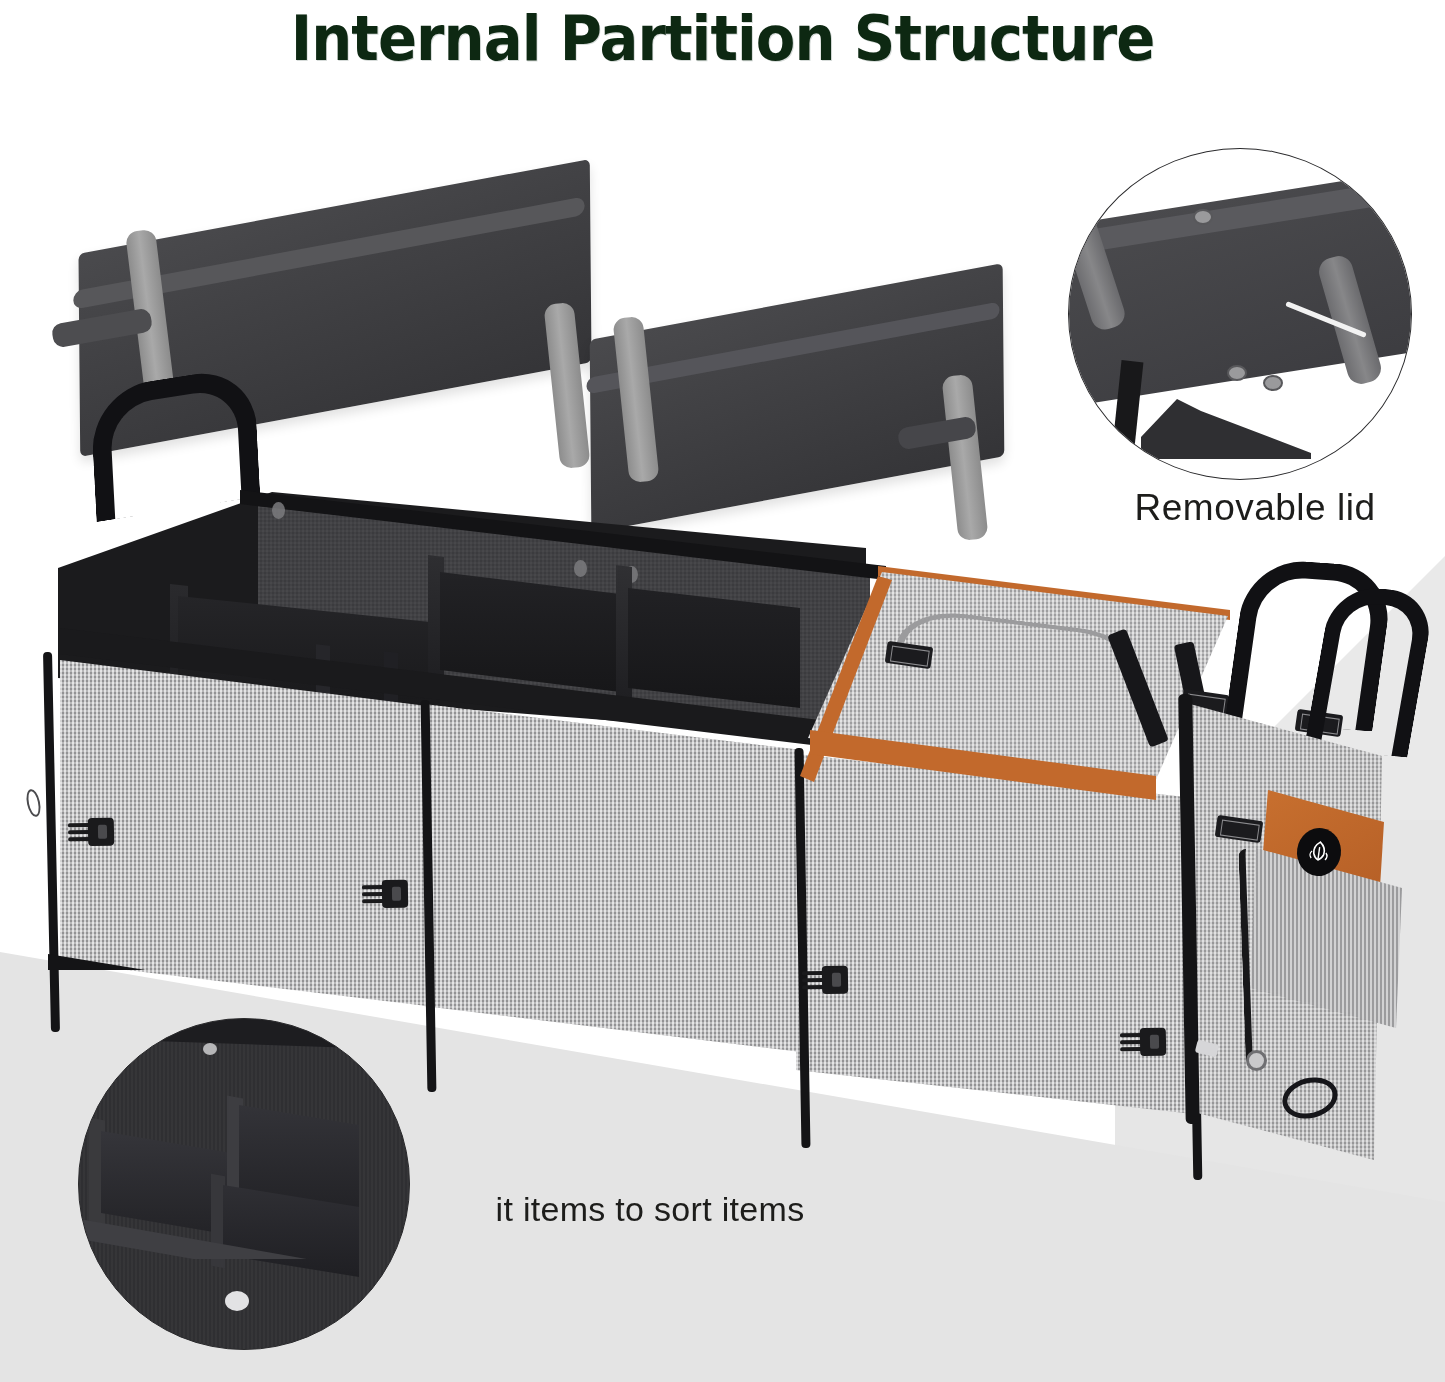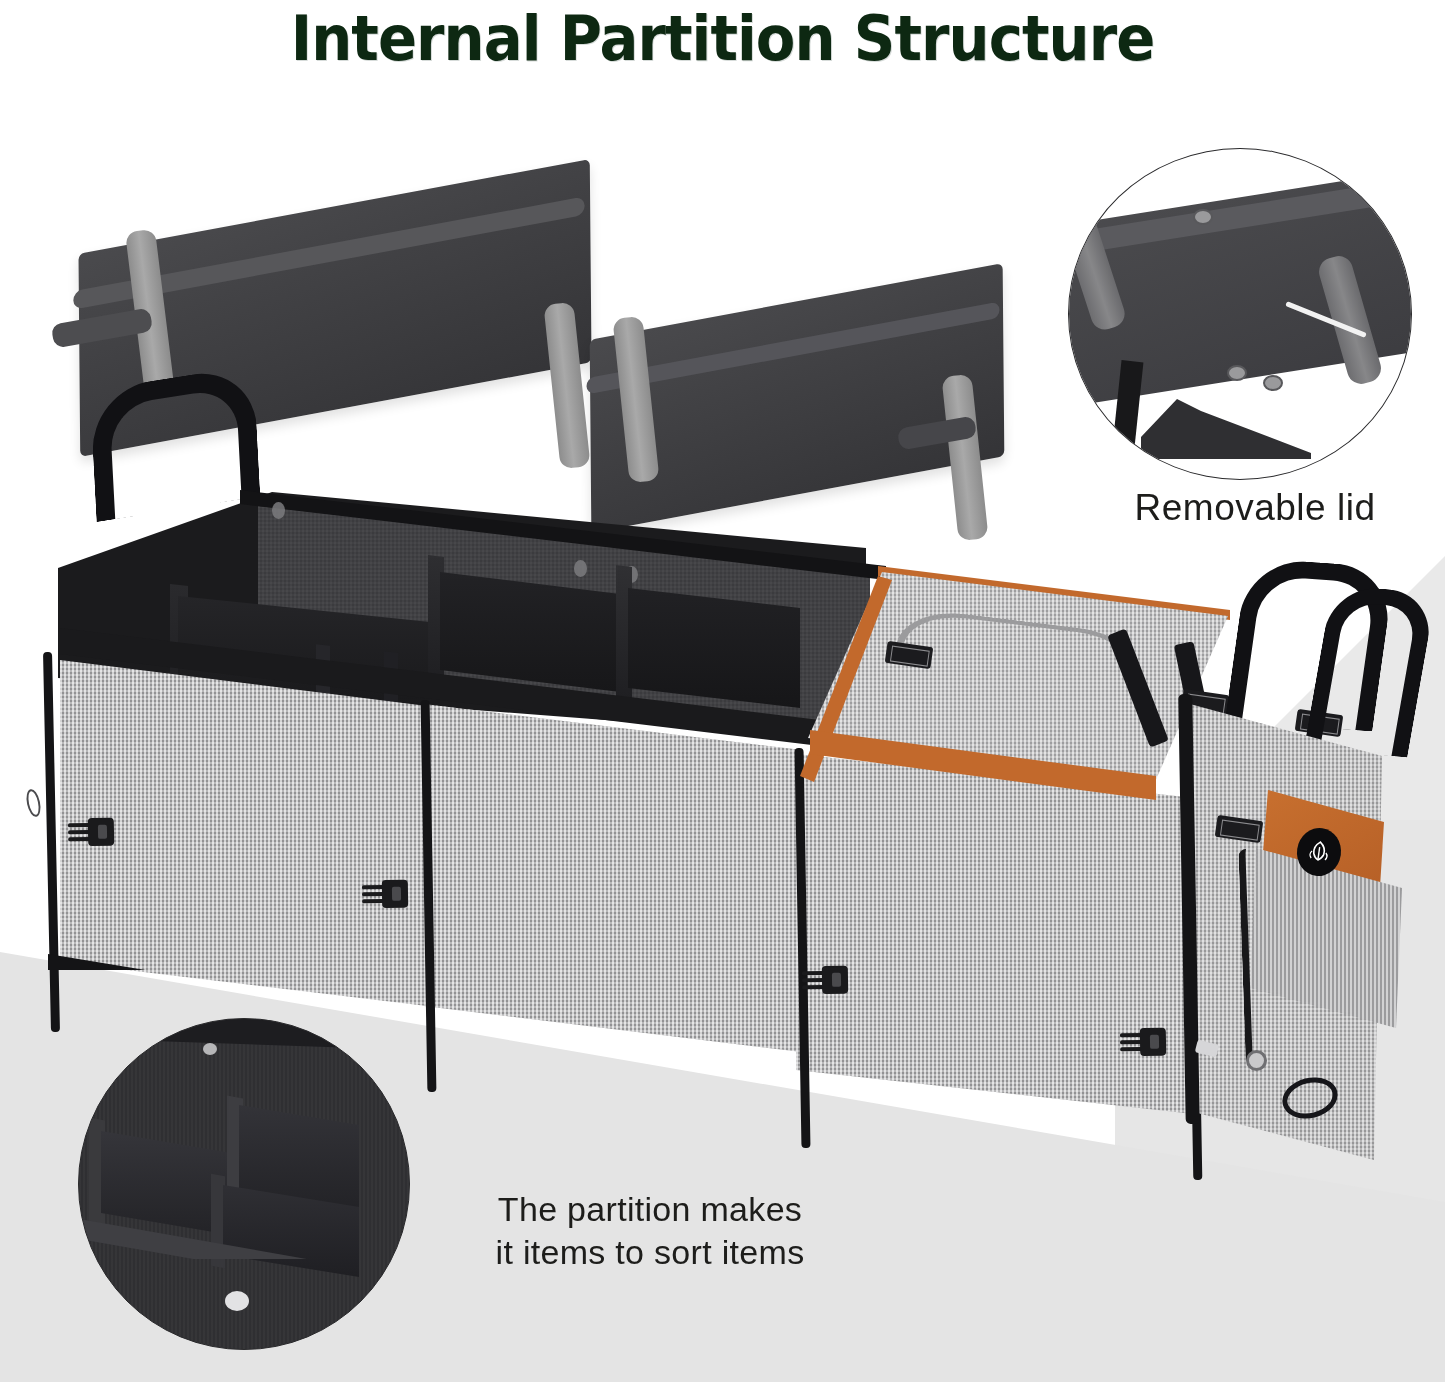--- a/index.html
+++ b/index.html
@@ -594,17 +594,16 @@
     <div class="ip-v-left"></div>
     <div class="ip-wall-left"></div>
     <div class="ip-v-mid"></div>
     <div class="ip-wall-mid"></div>
     <div class="ip-v-low"></div>
     <div class="ip-wall-low"></div>
     <div class="ip-floor"></div>
     <div class="ip-grommet"></div>
   </div>
   <div class="cap cap-part">
-    <div>The partition makes</div>
     <div>it items to sort items</div>
   </div>
 
 </div>
 
 </body></html>

